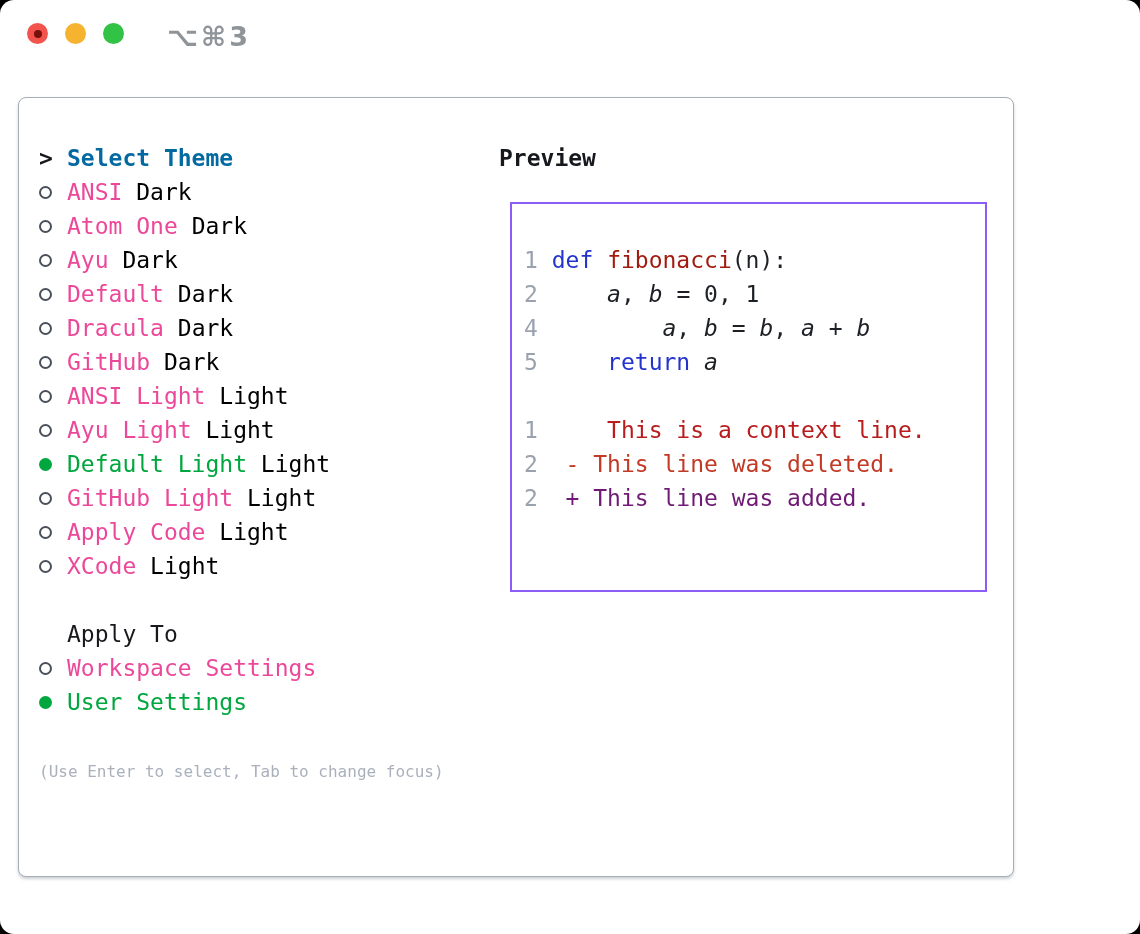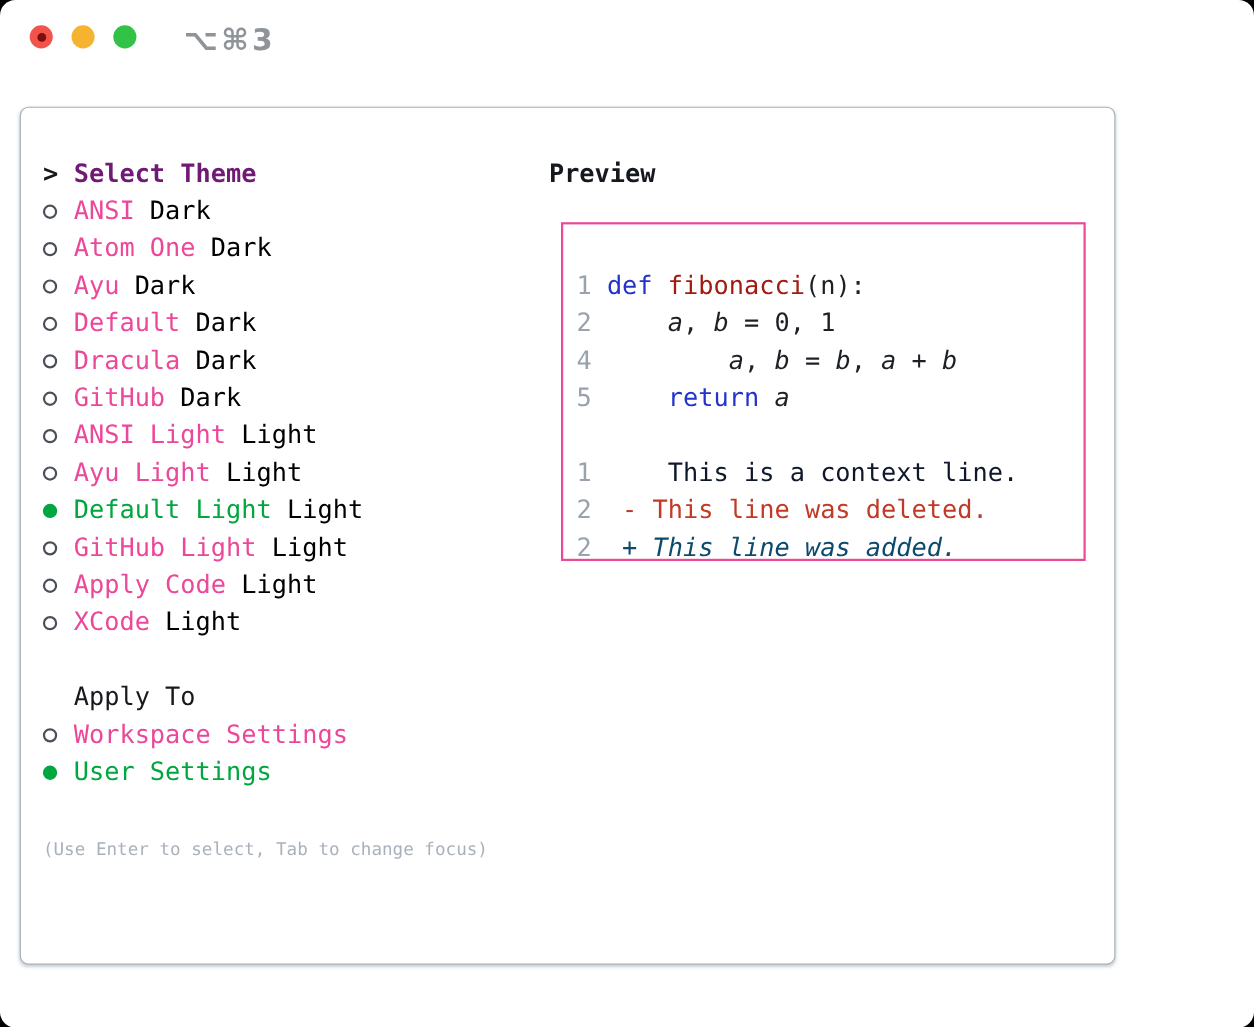--- a/index.html
+++ b/index.html
@@ -19,41 +19,41 @@
           border:1.5px solid #a7aeb6;border-radius:8px;box-shadow:0 2px 3px rgba(150,160,170,.5);
           box-sizing:border-box;}
   
   .left-pane{position:absolute;left:20px;top:43px;font-size:23px;color:#3d434d;}
   .trow{display:flex;align-items:center;height:34px;white-space:pre;}
   .spacer{height:34px;}
   .markbox{display:inline-flex;width:28px;align-items:center;flex:0 0 28px;}
   .radio{width:13px;height:13px;border-radius:50%;border:2px solid #4a505a;box-sizing:border-box;}
   .radio.sel{border:none;background:#00a73e;}
   .hdr-prefix{display:inline-block;width:28px;font-weight:bold;color:#15181d;}
-  .hdr-text{font-weight:bold;color:#701a75;}
+  .hdr-text{font-weight:bold;color:#0369a1;}
   .tname{color:#ec4899;}
   .tname.sel-text{color:#00a73e;}
   .tsuffix{color:#000000;}
   .apply-hdr{color:#17191d;}
   .hint{position:absolute;left:20px;top:657px;width:430px;font-size:16px;line-height:34px;color:#a9b1bc;}
   
   .preview-header{position:absolute;left:480px;top:43px;height:34px;display:flex;align-items:center;
                   font-size:23px;font-weight:bold;color:#15181d;}
-  .preview-box{position:absolute;left:491px;top:104px;width:477px;height:308px;
-               border:2px solid #ec4899;box-sizing:border-box;background:#fff;}
+  .preview-box{position:absolute;left:491px;top:104px;width:477px;height:390px;
+               border:2px solid #8b5cf6;box-sizing:border-box;background:#fff;}
   .preview-code{position:absolute;left:12px;top:39px;font-size:23px;}
   .cline{height:34px;line-height:34px;white-space:pre;}
   .c-ln{color:#9aa2ae;}
   .c-pl{color:#1d2025;}
   .c-kw{color:#2433cc;}
   .c-fn{color:#a21b10;}
   .c-var{color:#1d2025;font-style:italic;}
-  .c-ctx{color:#0f172a;}
+  .c-ctx{color:#b91c1c;}
   .c-del{color:#c23a26;margin-top:37px;}
-  .c-add{color:#0c4a6e;font-style:italic;}
+  .c-add{color:#701a75;}
 </style>
 </head>
 <body>
 
 <div class="screen">
 
   <div class="titlebar">
     <span class="tl tl-close">
       <span class="tl-dot"></span>
     </span>

